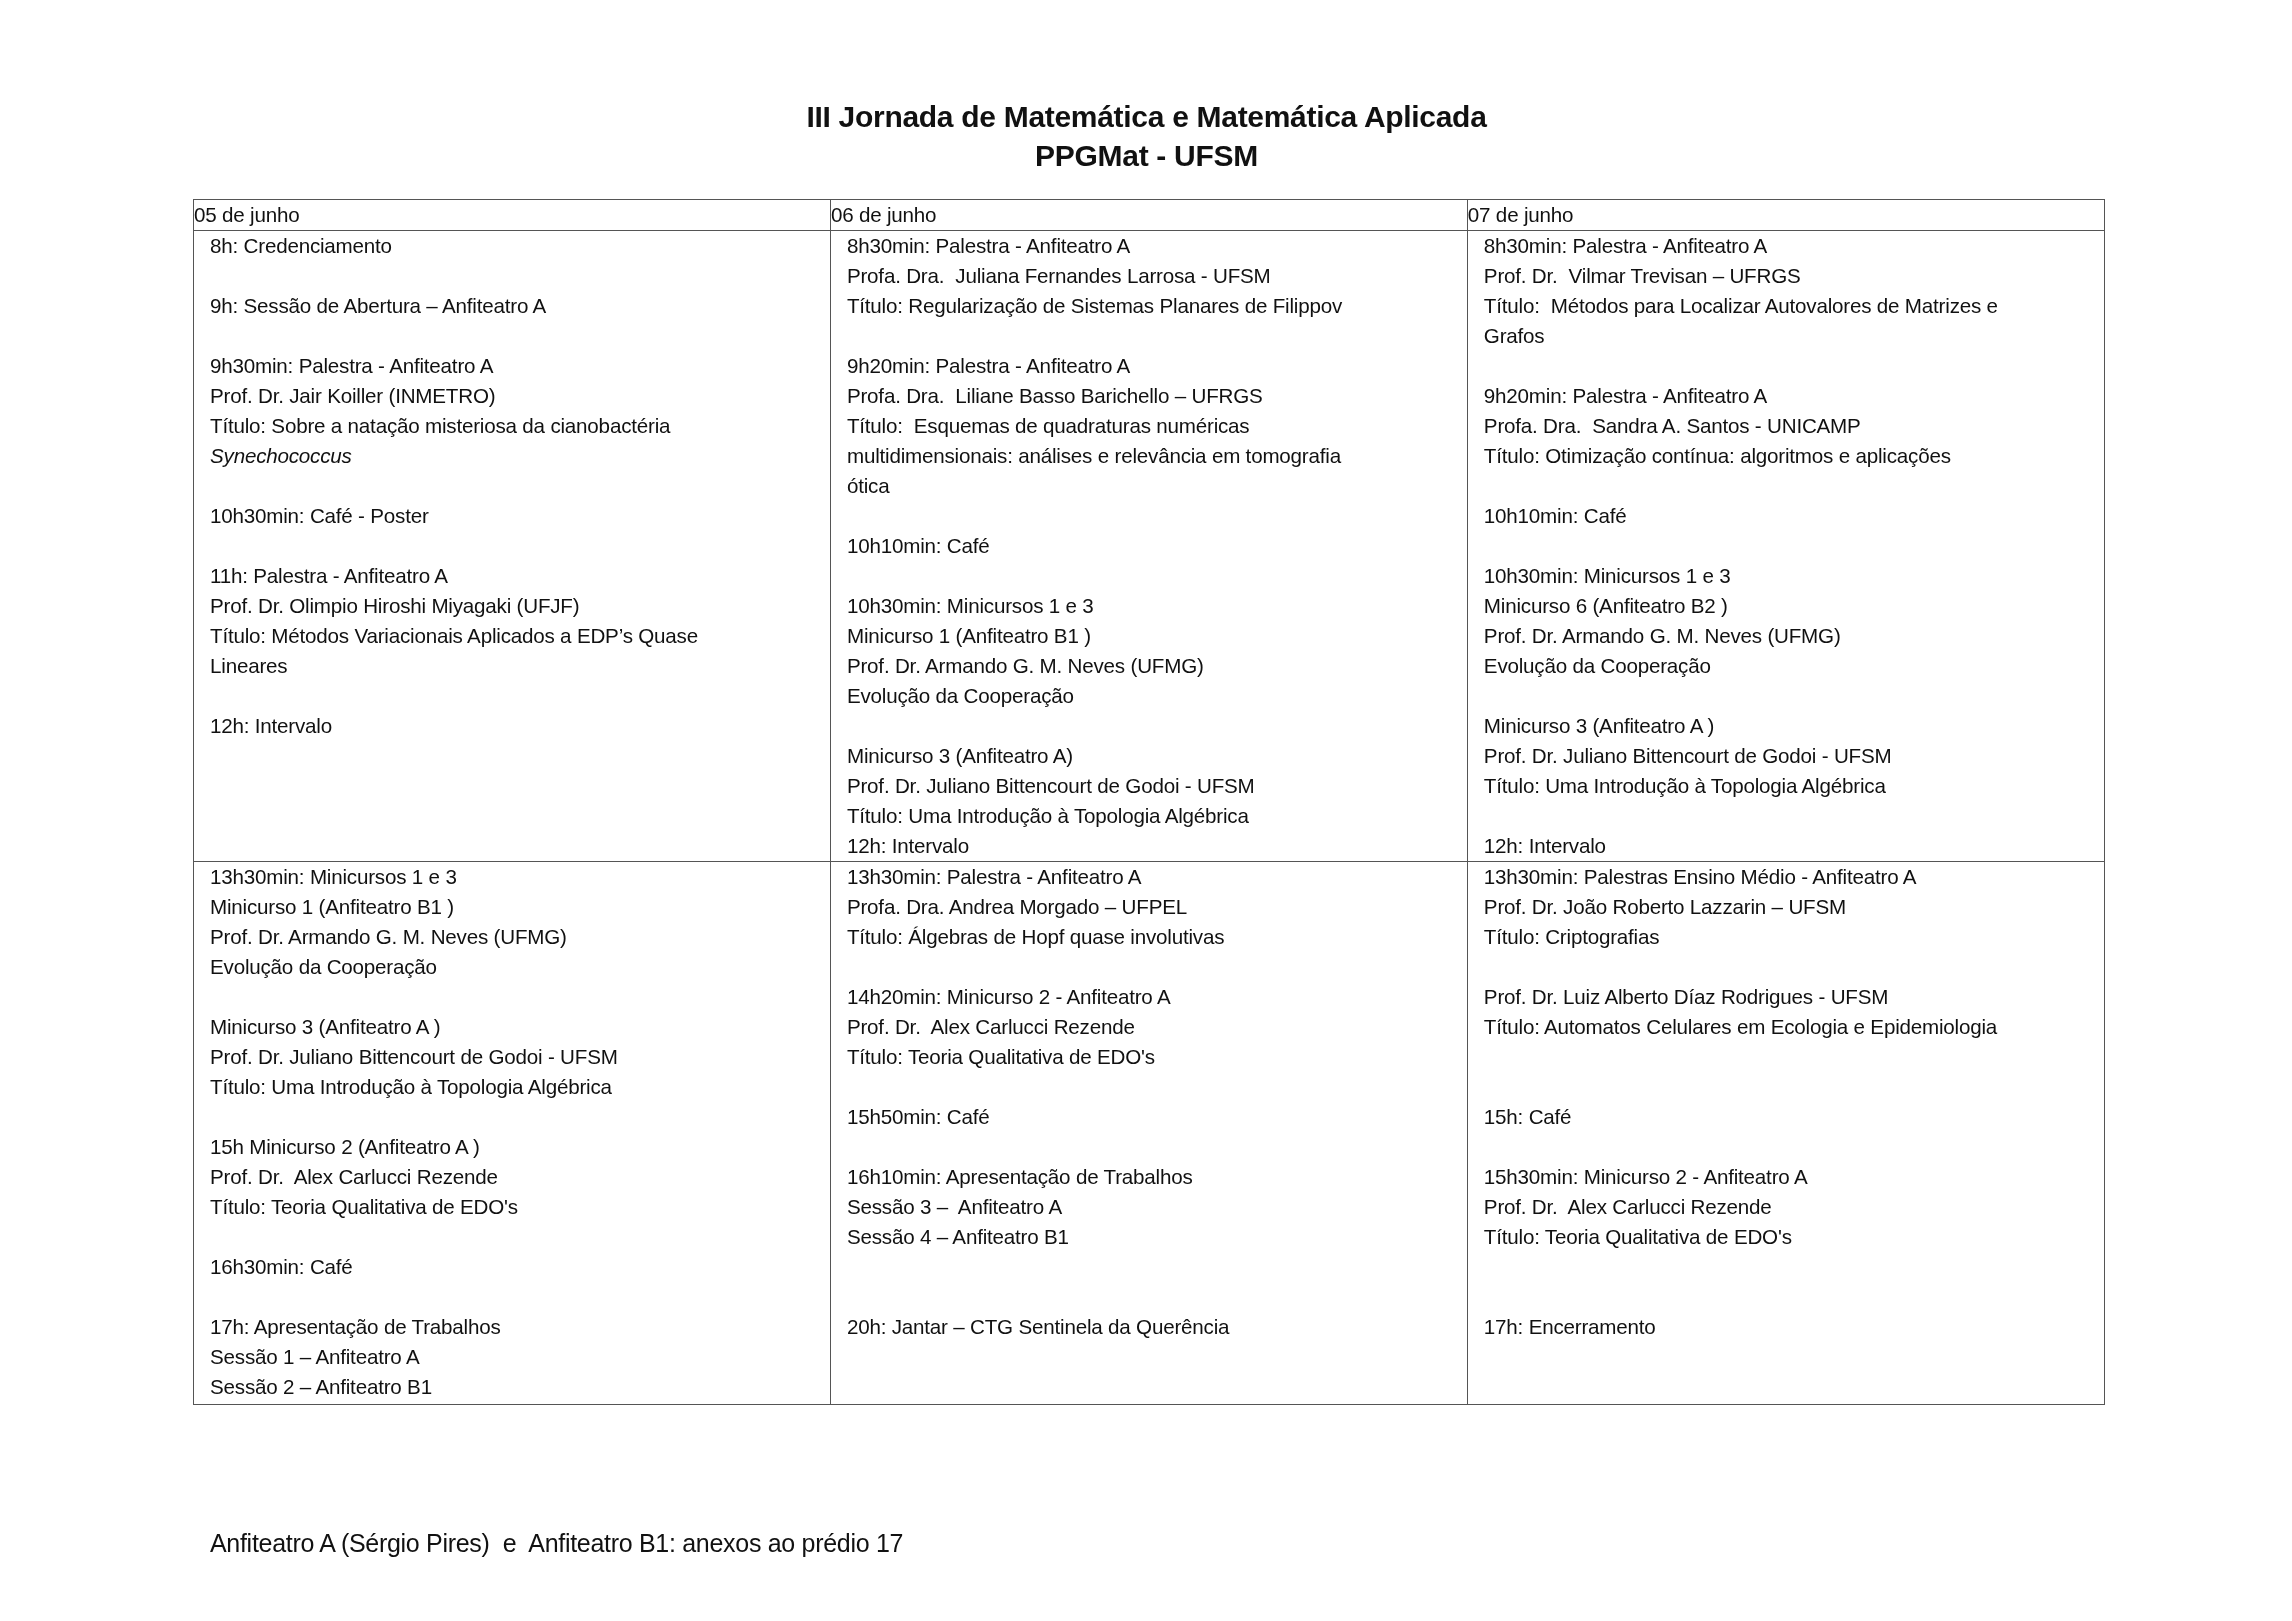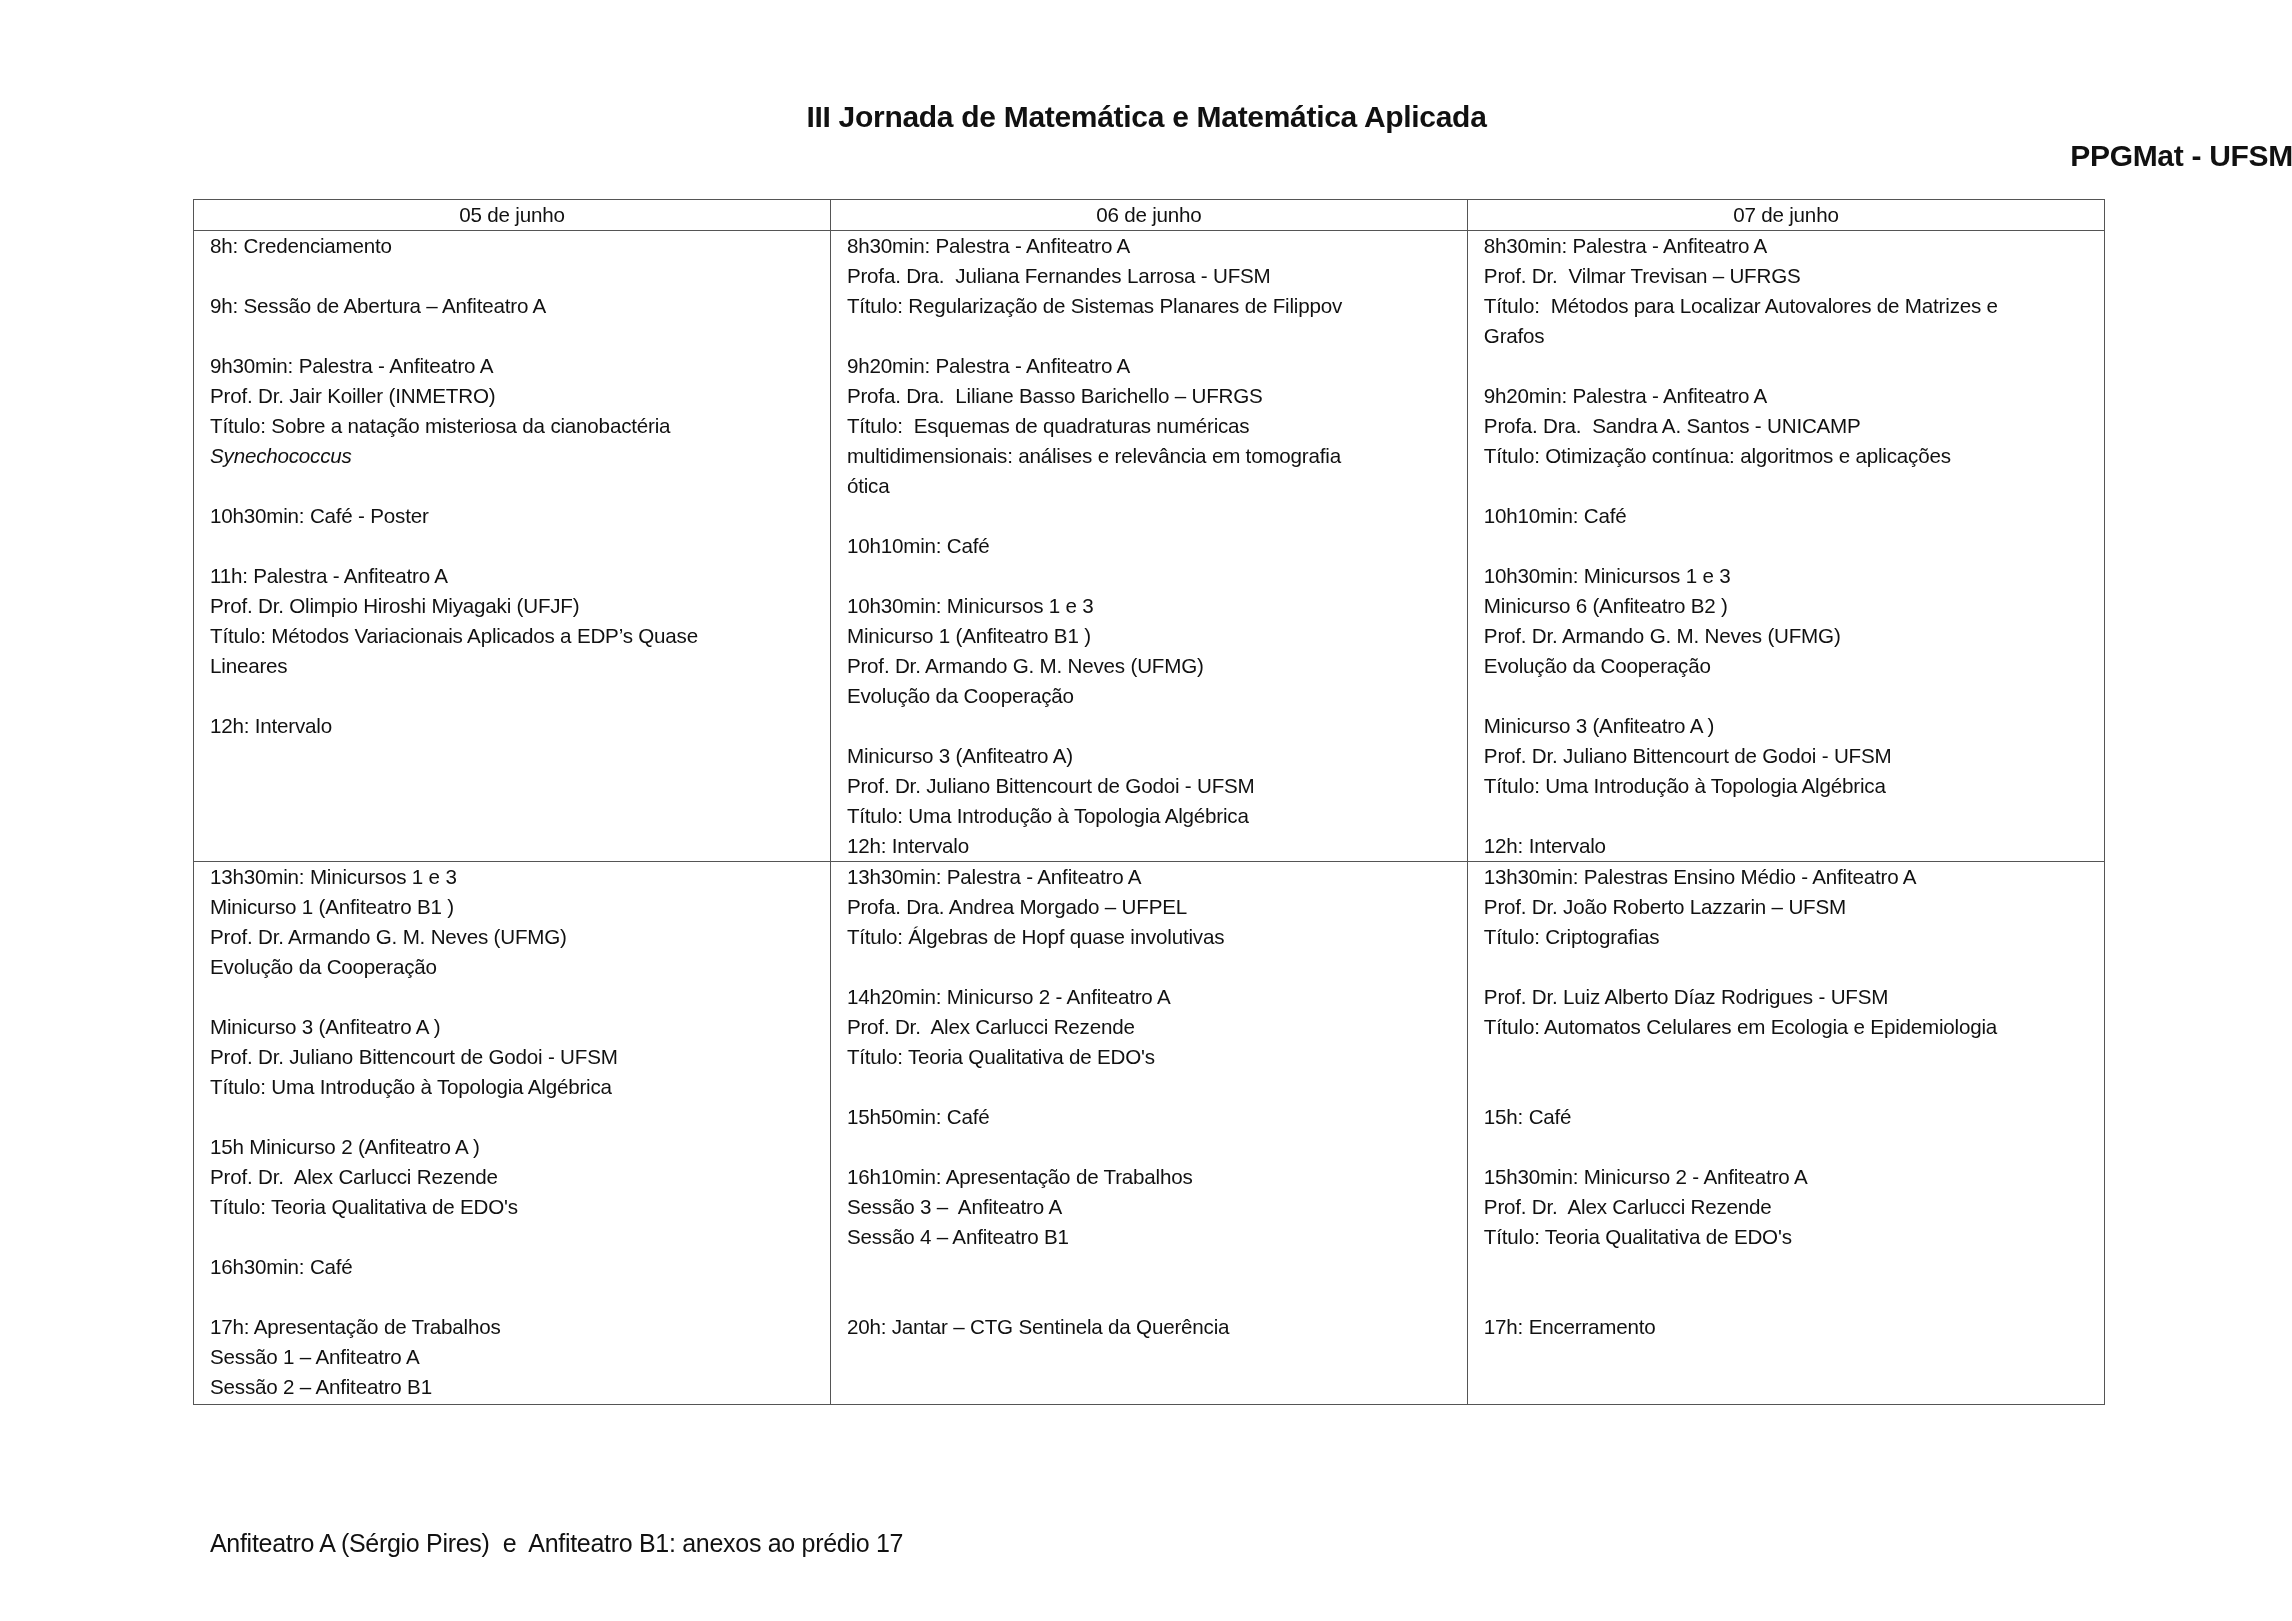--- a/index.html
+++ b/index.html
@@ -1,25 +1,25 @@
 <!DOCTYPE html>
 <html style="font-size:14.3px"><head>
 <meta charset="utf-8">
 <style>
   html, body { margin:0; padding:0; background:#ffffff; }
   body { width:2293px; height:1622px; position:relative; overflow:hidden;
          font-family:"Liberation Sans", sans-serif; color:#111; }
   .title { position:absolute; left:0; width:2293px; text-align:center;
            font-weight:bold; font-size:30px; letter-spacing:-0.3px; }
-  .t1 { top:100px; } .t2 { top:139px;text-align:right; }
+  .t1 { top:100px; } .t2 { top:139px; }
   table.sched { position:absolute; left:193px; top:199px; width:1912px;
                 border-collapse:collapse; table-layout:fixed; }
   table.sched td { border:1.8px solid #555; vertical-align:top; font-size:20.6px;
                    line-height:30px; padding:0 0 0 16px; letter-spacing:-0.2px; }
-  table.sched td.hdr { text-align:center; padding:0; height:29.6px; line-height:29.6px; }
+  table.sched td.hdr { text-align:left; padding:0; height:29.6px; line-height:29.6px; }
   td.morning { height:627px; }
   td.afternoon { height:542px; }
   .line { display:block; white-space:pre; min-height:30px; }
   .gap { display:block; height:30px; }
   b { font-weight:normal; }
   i { font-style:italic; }
   .footer { position:absolute; left:210px; top:1529px; font-size:25px; white-space:pre; letter-spacing:-0.3px; }
 </style>
 </head>
 <body>

